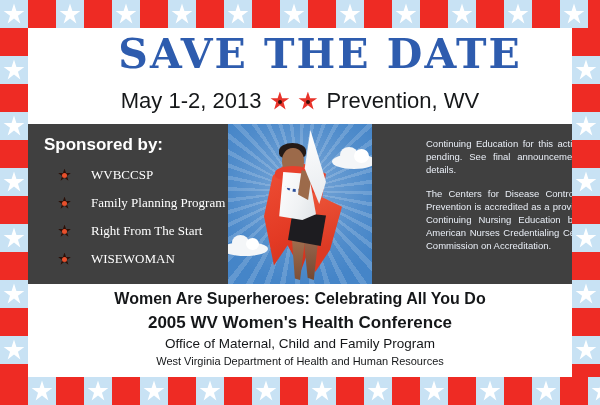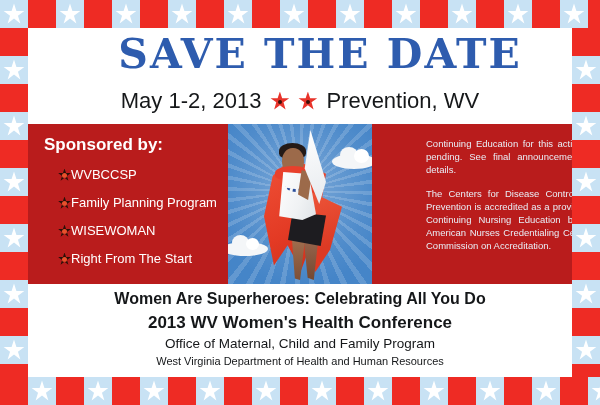--- a/index.html
+++ b/index.html
@@ -118,21 +118,21 @@
     border-radius: 50%;
   }
 
   
   #band {
     position: absolute;
     left: 28px;
     top: 124px;
     width: 544px;
     height: 160px;
-    background: #b91c1c;
+    background: #404040;
     z-index: 2;
     overflow: hidden;
   }
 
   
   #sponsors {
     position: absolute;
     left: 0; top: 0;
     width: 200px; height: 160px;
     padding: 10px 0 0 16px;
@@ -141,25 +141,26 @@
   }
   #sponsor-heading {
     font-size: 17px;
     font-weight: 700;
     line-height: 22px;
     margin-bottom: 8px;
   }
   .sponsor-row {
     display: flex;
     align-items: center;
-    gap: 0;
+    gap: 20px;
     margin: 0 0 6px 14px;
     font-size: 13px;
     line-height: 22px;
     white-space: nowrap;
+    font-family: Liberation Serif, serif;
   }
   .sponsor-star {
     display: inline-block;
     width: 13px;
     height: 13px;
     flex: 0 0 auto;
     background: #2b1008;
     clip-path: polygon(50% 0%, 62% 35%, 99% 35%, 69% 57%, 80% 95%, 50% 72%, 20% 95%, 31% 57%, 1% 35%, 38% 35%);
     position: relative;
   }
@@ -411,25 +412,25 @@
       <div class="sponsor-row">
         <span class="sponsor-star"></span>
         <span>WVBCCSP</span>
       </div>
       <div class="sponsor-row">
         <span class="sponsor-star"></span>
         <span>Family Planning Program</span>
       </div>
       <div class="sponsor-row">
         <span class="sponsor-star"></span>
-        <span>WISEWOMAN</span>
+        <span>Right From The Start</span>
       </div>
       <div class="sponsor-row">
         <span class="sponsor-star"></span>
-        <span>Right From The Start</span>
+        <span>WISEWOMAN</span>
       </div>
     </div>
 
     <div id="illustration">
       <div id="sunburst"></div>
       <div id="sunglow"></div>
       <div class="cloud" id="cloud-a"></div>
       <div class="cloud" id="cloud-b"></div>
 
       <div id="hero">
@@ -449,18 +450,18 @@
     </div>
 
     <div id="infocol">
       <p>Continuing Education for this activity is pending. See final announcement for details.</p>
       <p>The Centers for Disease Control and Prevention is accredited as a provider of Continuing Nursing Education by the American Nurses Credentialing Center's Commission on Accreditation.</p>
     </div>
   </div>
 
   <div id="footer">
     <div id="foot-1">Women Are Superheroes: Celebrating All You Do</div>
-    <div id="foot-2">2013 WV Women's Health Conference</div>
+    <div id="foot-2">2005 WV Women's Health Conference</div>
     <div id="foot-3">Office of Maternal, Child and Family Program</div>
     <div id="foot-4">West Virginia Department of Health and Human Resources</div>
   </div>
 
 </div>
 
 </body></html>

